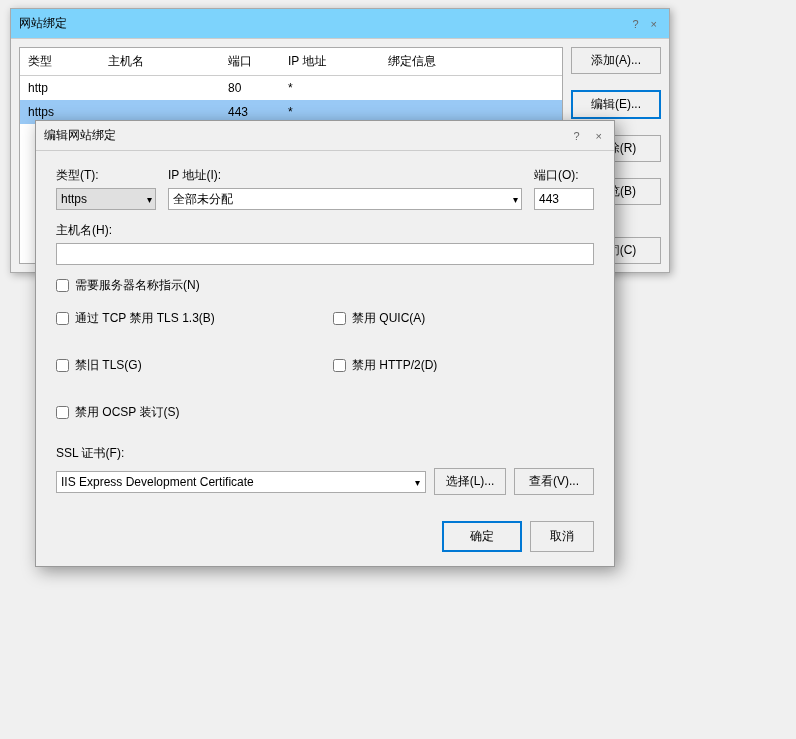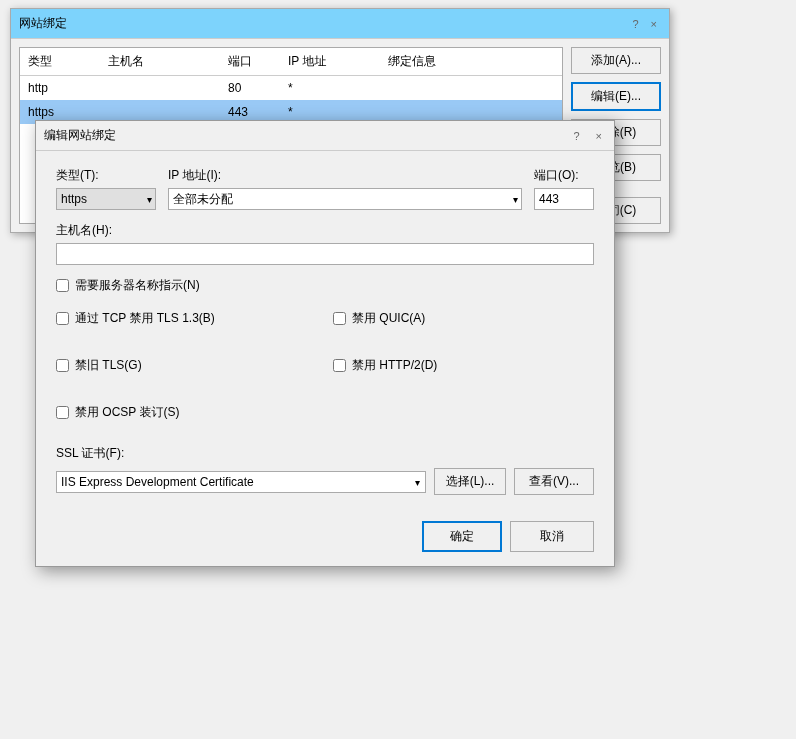--- a/index.html
+++ b/index.html
@@ -94,21 +94,21 @@
     .table-cell {
       font-size: 12px;
       padding: 2px 4px;
       color: #000;
     }
 
     
     .right-buttons {
       display: flex;
       flex-direction: column;
-      gap: 8px;
+      gap: 16px;
       width: 90px;
     }
 
     .btn {
       padding: 4px 8px;
       font-size: 12px;
       border: 1px solid #aaa;
       background: #f0f0f0;
       cursor: pointer;
       text-align: center;
@@ -409,15 +409,15 @@
           </select>
         </div>
         <button class="btn" style="white-space:nowrap;width:72px">选择(L)...</button>
         <button class="btn" style="white-space:nowrap;width:80px">查看(V)...</button>
       </div>
     </div>
   </div>
 
   <div class="dialog-footer">
     <button class="btn primary" style="width:80px;padding:5px 8px">确定</button>
-    <button class="btn" style="width:84px;padding:5px 8px">取消</button>
+    <button class="btn" style="width:64px;padding:5px 8px">取消</button>
   </div>
 </div>
 
 </body></html>

